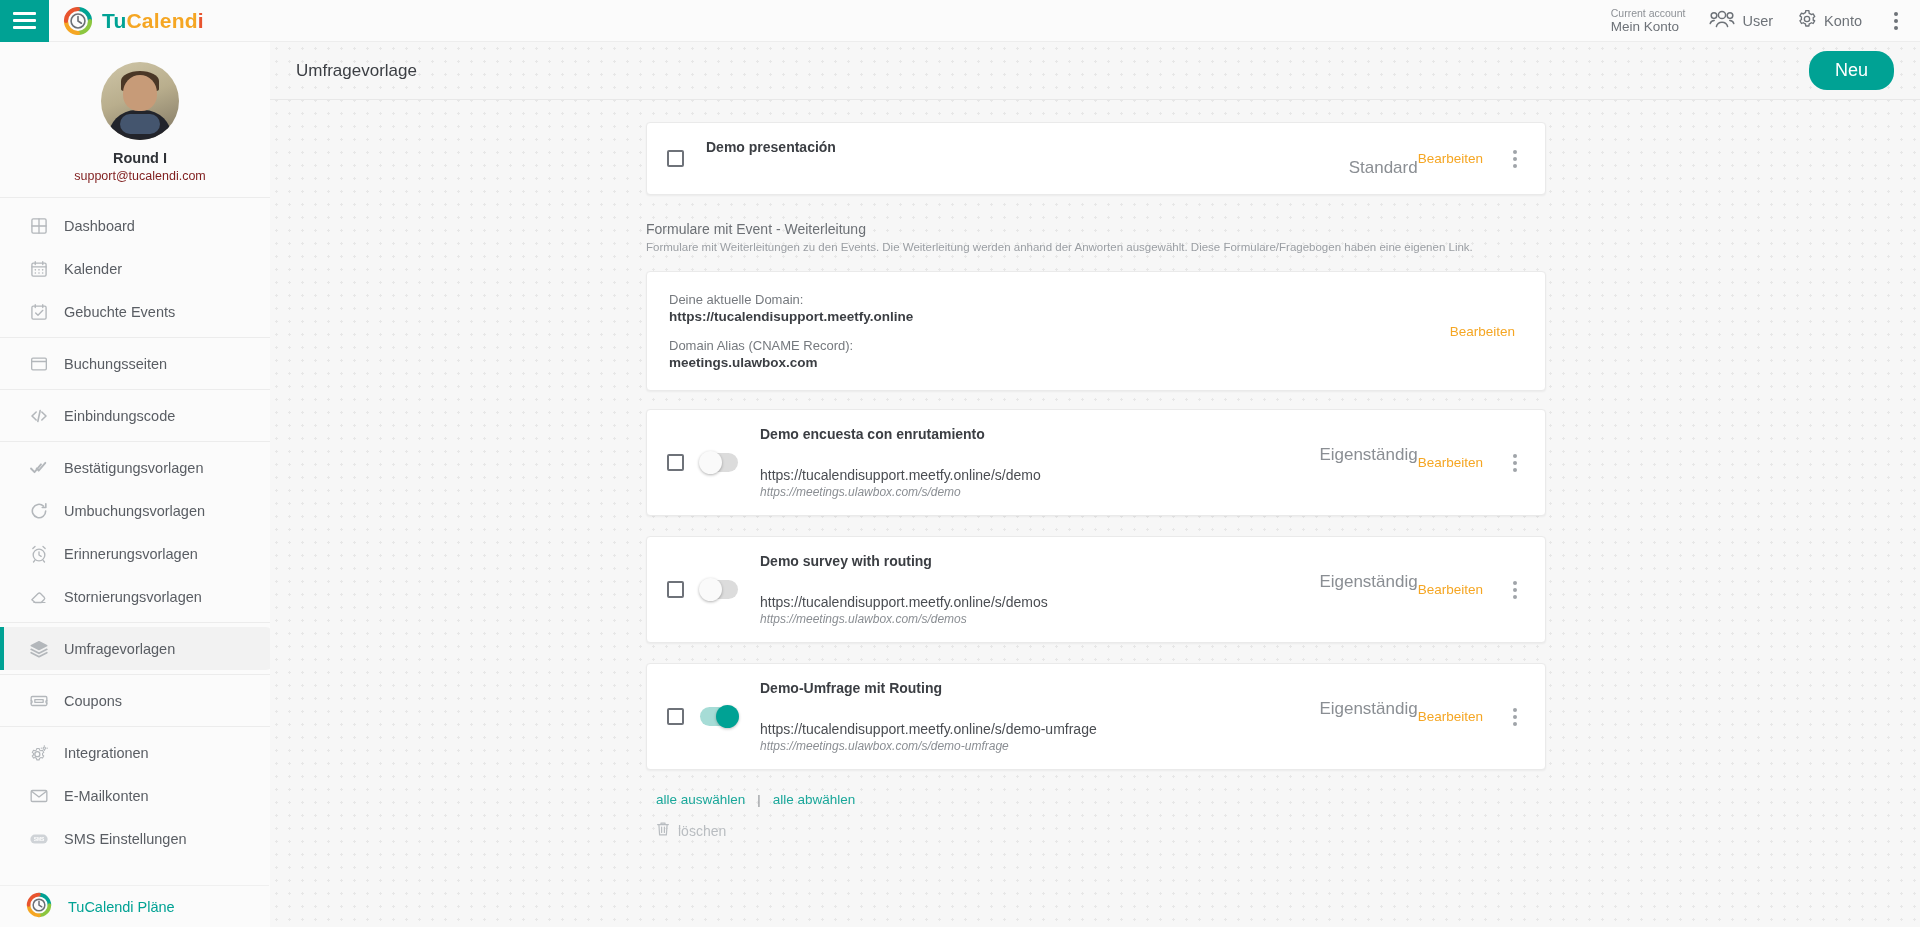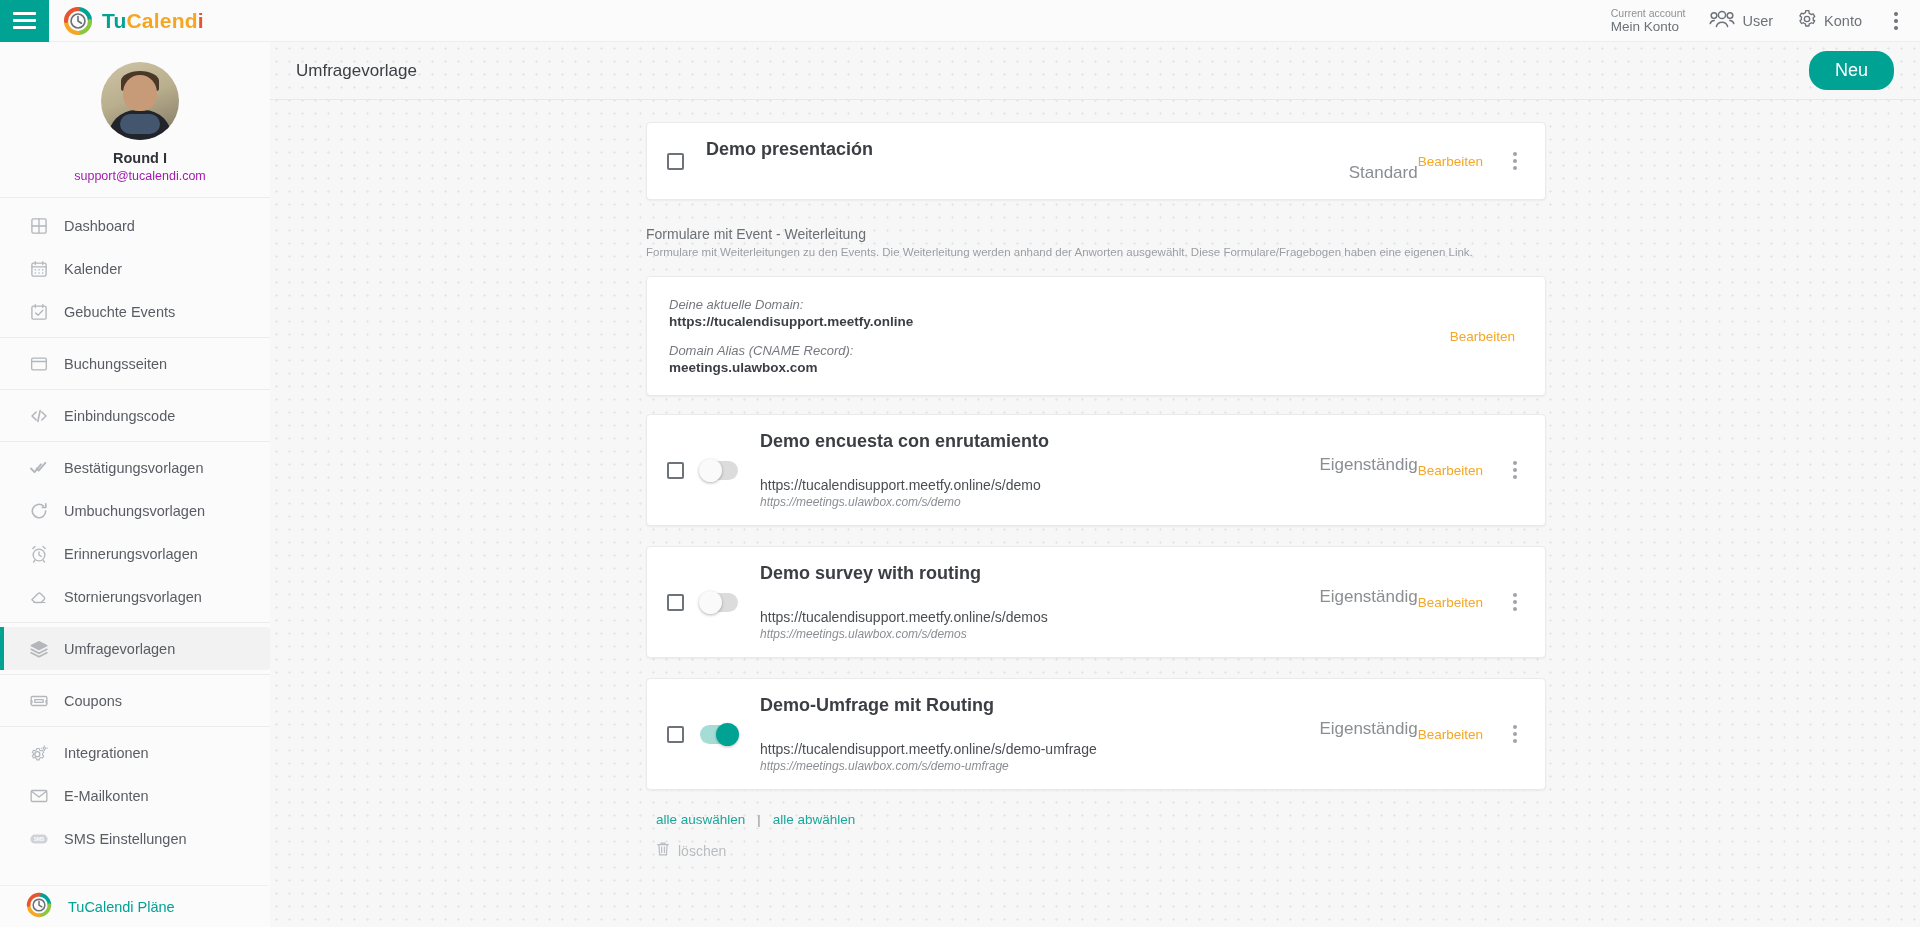--- a/index.html
+++ b/index.html
@@ -46,21 +46,21 @@
   }
   .avatar .head { position: absolute; left: 50%; top: 17%; width: 34px; height: 36px;
     transform: translateX(-50%); border-radius: 50% 50% 45% 45%; background: #c79b78; }
   .avatar .hair { position: absolute; left: 50%; top: 12%; width: 38px; height: 20px;
     transform: translateX(-50%); border-radius: 50% 50% 10% 10%; background: #4a3726; }
   .avatar .body { position: absolute; left: 50%; bottom: -6px; width: 64px; height: 36px;
     transform: translateX(-50%); border-radius: 28px 28px 0 0; background: #22242b; }
   .avatar .scarf { position: absolute; left: 50%; bottom: 6px; width: 40px; height: 20px;
     transform: translateX(-50%); border-radius: 12px; background: #44556e; }
   .profile .name { font-size: 14.5px; font-weight: bold; color: #2f3237; }
-  .profile .mail { font-size: 12.5px; color: #a21caf; margin-top: 3px; }
+  .profile .mail { font-size: 12.5px; color: #7f1d1d; margin-top: 3px; }
 
   .nav { padding-top: 2px; }
   .nav-group { border-bottom: 1px solid #ececec; padding: 4px 0; }
   .nav-group:last-child { border-bottom: none; }
   .nav-item {
     display: flex; align-items: center; gap: 14px; height: 43px;
     padding-left: 28px; color: #595d63; font-size: 14.5px; cursor: pointer;
     position: relative; border-radius: 0 6px 6px 0; margin-right: 8px;
   }
   .nav-item .ico { width: 22px; height: 22px; display: flex; align-items: center; justify-content: center; flex: 0 0 22px; }
@@ -106,35 +106,35 @@
   }
   .toggle {
     width: 38px; height: 19px; border-radius: 10px; background: #dcdcdc;
     position: relative; margin-left: 16px; flex: 0 0 38px; cursor: pointer;
   }
   .toggle .knob { position: absolute; top: -2px; left: -1px; width: 23px; height: 23px;
     border-radius: 50%; background: #fafafa; box-shadow: 0 1px 3px rgba(0,0,0,.3); }
   .toggle.on { background: #a6dcd6; }
   .toggle.on .knob { left: auto; right: -1px; background: #00a294; box-shadow: 0 1px 3px rgba(0,0,0,.25); }
   .row-body { margin-left: 22px; flex: 1 1 auto; min-width: 0; }
-  .row-title { font-size: 18px; font-weight: bold; color: #3b3e43; }
+  .row-title { font-size: 14px; font-weight: bold; color: #3b3e43; }
   .row-sub { font-size: 17px; color: #8a8e93; margin-top: 3px; text-align: right; }
   .row-url { font-size: 14px; color: #4a4d52; margin-top: 2px; }
   .row-alias { font-size: 12px; color: #8a8e93; font-style: italic; margin-top: 2px; }
   .edit-link { color: #f5a623; font-size: 13.5px; cursor: pointer; margin-left: auto; padding-right: 8px; white-space: nowrap; }
   .row-kebab { display: flex; flex-direction: column; gap: 3px; padding: 6px 8px; margin-left: 14px; cursor: pointer; }
   .row-kebab i { width: 4px; height: 4px; border-radius: 50%; background: #a0a4a9; display: block; }
 
   .sect-head { margin: 26px 0 0 0; }
   .sect-title { font-size: 14px; color: #6c7075; }
   .sect-desc { font-size: 11.5px; color: #9a9ea3; margin-top: 4px; }
 
   .domain-card { margin-top: 18px; padding: 20px 22px; display: flex; align-items: center; }
   .dom-left { flex: 1 1 auto; }
-  .dom-lbl { font-size: 13px; color: #75797e; font-style: italic; }
+  .dom-lbl { font-size: 13px; color: #75797e; }
   .dom-val { font-size: 13.5px; font-weight: bold; color: #3b3e43; margin-top: 2px; }
   .dom-gap { height: 14px; }
 
   .stack { margin-top: 18px; display: flex; flex-direction: column; gap: 20px; }
 
   .bulk { margin-top: 22px; display: flex; align-items: center; gap: 12px; padding-left: 10px; }
   .bulk a { color: #1aa79a; font-size: 13.5px; cursor: pointer; text-decoration: none; }
   .bulk .sep { color: #8a8e93; font-size: 13px; }
   .del-row { margin-top: 14px; display: flex; align-items: center; gap: 8px; padding-left: 10px;
     color: #b9bdc1; font-size: 14px; cursor: pointer; }

